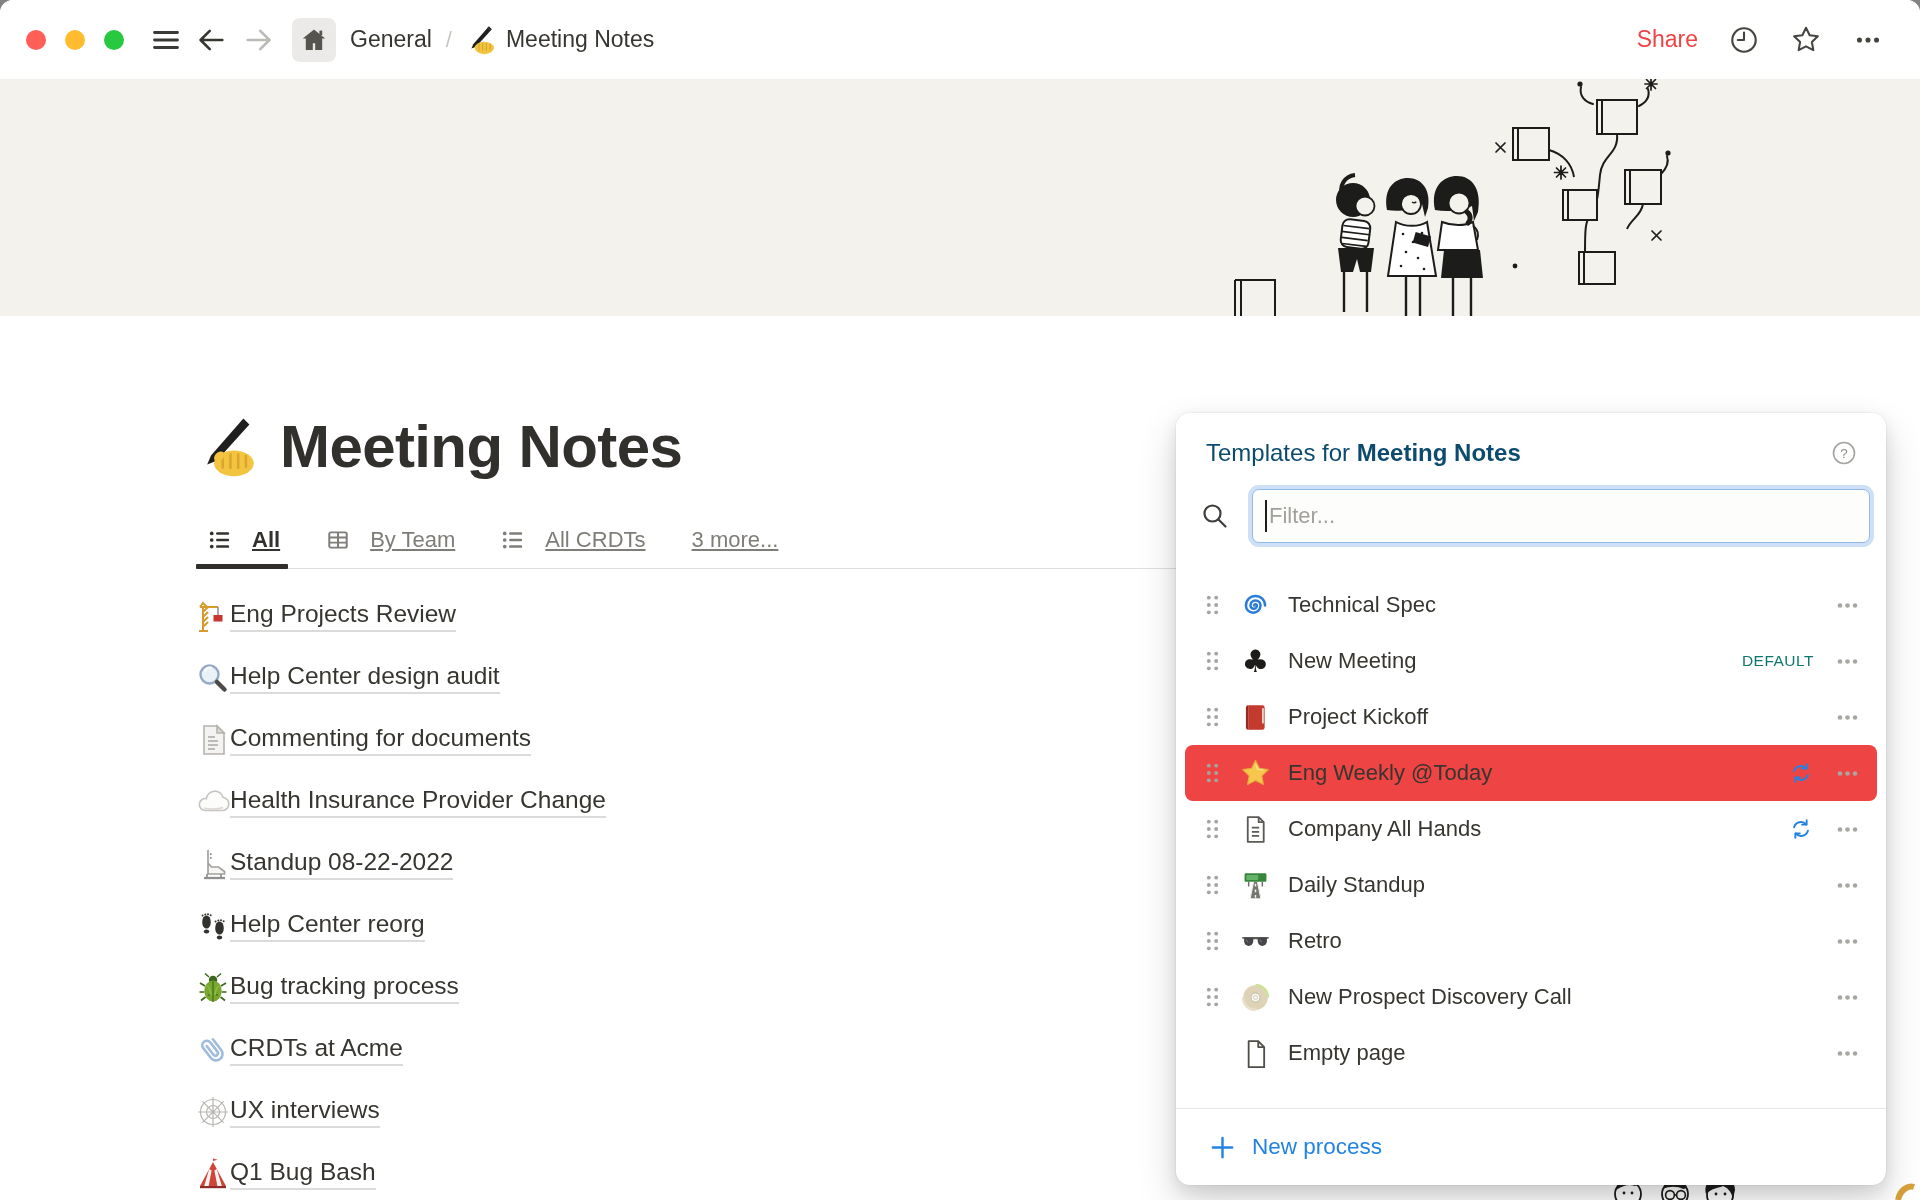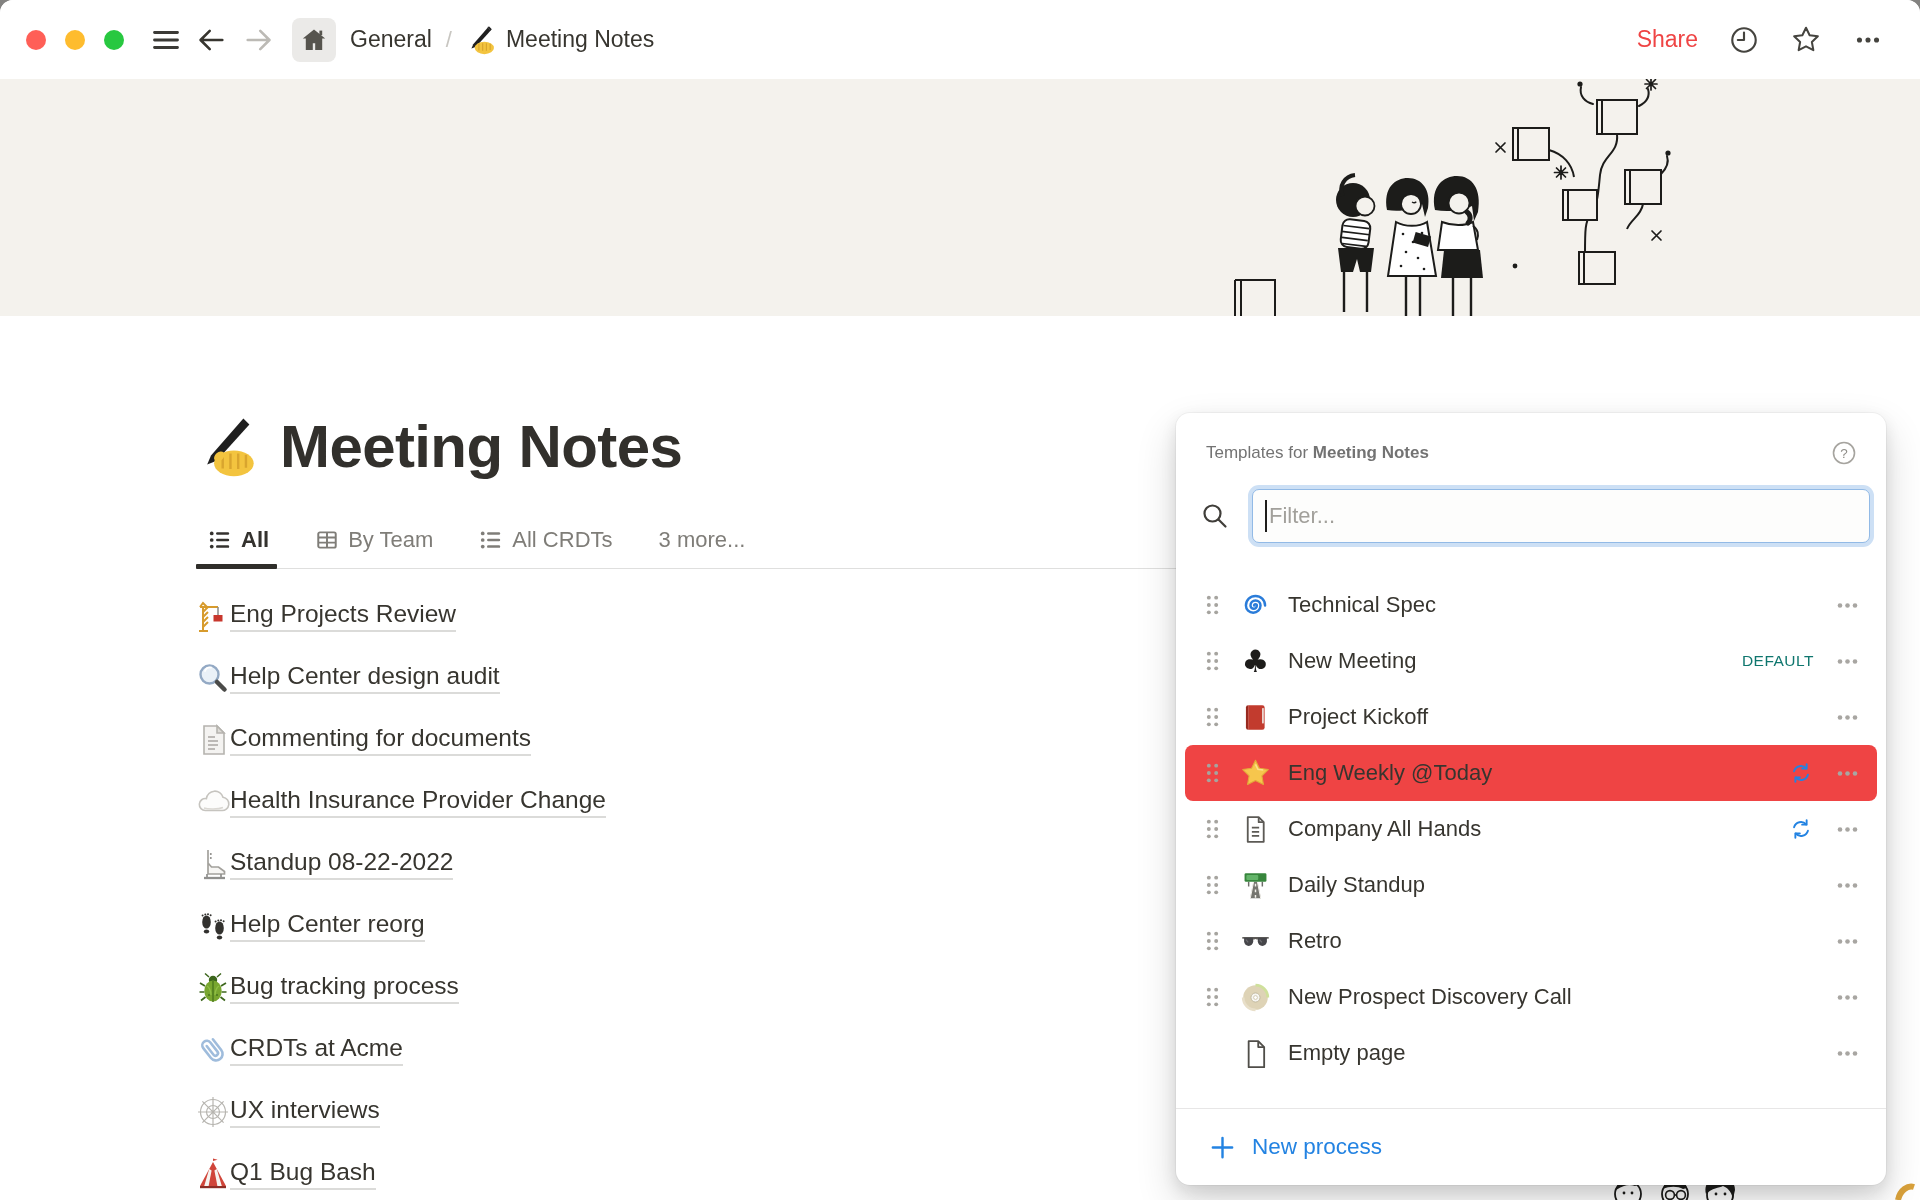--- a/index.html
+++ b/index.html
@@ -29,38 +29,38 @@
 
   
   .content { position:absolute; top:316px; left:0; right:0; bottom:0; background:#fff; overflow:hidden; }
   .doc { padding-left:196px; }
   .title-row { margin-top:96px; display:flex; align-items:center; gap:22px; }
   .title-emoji { width:62px; height:62px; flex:0 0 auto; }
   .title-emoji svg { width:100%; height:100%; }
   .page-title { font-size:60px; font-weight:700; letter-spacing:-0.6px; color:#32302c; }
 
   .tabs { margin-top:46px; width:1528px; border-bottom:1px solid rgba(55,53,47,.16); display:flex; align-items:flex-end; }
-  .tab { position:relative; display:flex; align-items:center; gap:9px; font-size:22px; color:#7f7d78; padding:0 4px 15px 4px; margin-right:38px; cursor:default; }
+  .tab { position:relative; display:flex; align-items:center; gap:20px; font-size:22px; color:#7f7d78; padding:0 4px 15px 4px; margin-right:38px; cursor:default;text-decoration:underline; }
   .tab:first-child { padding-left:12px; }
   .tab .tab-ico { width:24px; height:24px; display:flex; }
   .tab .tab-ico svg { width:100%; height:100%; }
   .tab.active { color:#34322e; font-weight:600; }
   .tab.active::after { content:""; position:absolute; left:0; right:-4px; bottom:-1px; height:5px; background:#2f2e2a; border-radius:1px; }
 
   .page-list { margin-top:16px; }
   .p-item { height:62px; display:flex; align-items:center; }
   .pl-icon { width:34px; height:34px; flex:0 0 auto; display:flex; align-items:center; justify-content:center; }
   .pl-icon svg { width:100%; height:100%; }
   .pl-label { font-size:24.5px; color:#37352f; border-bottom:2px solid rgba(55,53,47,.18); padding-bottom:2px; cursor:default; }
 
   
   .popover { position:absolute; left:1176px; top:413px; width:710px; height:772px; background:#fff; border-radius:14px; z-index:30;
     box-shadow:0 0 0 1px rgba(15,15,15,.04), 0 6px 16px rgba(15,15,15,.10), 0 18px 40px rgba(15,15,15,.16); }
   .pop-header { display:flex; align-items:center; padding:26px 28px 0 30px; }
-  .pop-title { font-size:17px; color:#737373; }
+  .pop-title { font-size:24px; color:#0c4a6e; }
   .pop-title b { font-weight:700; }
   .help-btn { margin-left:auto; width:28px; height:28px; }
   .help-btn svg { width:100%; height:100%; }
   .filter-row { display:flex; align-items:center; margin-top:22px; padding-left:24px; }
   .search-ico { width:30px; height:30px; flex:0 0 auto; }
   .search-ico svg { width:100%; height:100%; }
   .filter-wrap { position:relative; margin-left:22px; }
   .filter-input { width:618px; height:54px; border:1.5px solid #92bae6; border-radius:7px; background:#fdfdfc; outline:none;
     box-shadow:0 0 0 4px #cde0f5; font-size:22px; font-family:inherit; color:#37352f; padding:0 16px 0 16px; }
   .filter-input::placeholder { color:#a2a09b; }

